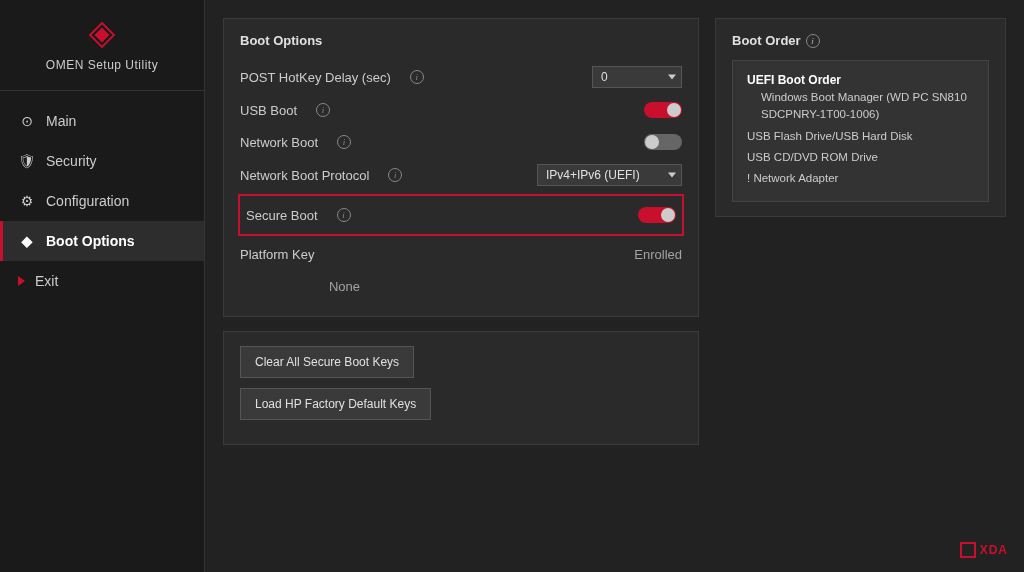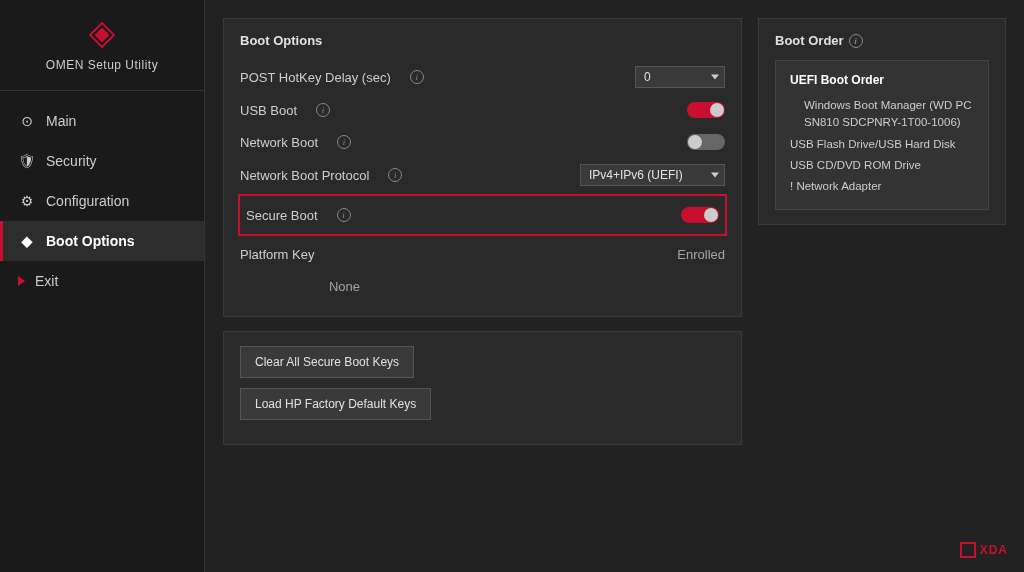--- a/index.html
+++ b/index.html
@@ -232,21 +232,21 @@
       font-size: 12px;
       padding: 8px 14px;
       cursor: pointer;
       display: block;
       margin-bottom: 10px;
       text-align: left;
     }
 
     
     .boot-order-panel {
-      width: 248px;
+      width: 291px;
       flex-shrink: 0;
       background: #2a2a2a;
       border: 1px solid #3a3a3a;
       padding: 14px 16px;
       align-self: flex-start;
     }
     .boot-order-title {
       font-size: 13px;
       color: #e0e0e0;
       font-weight: 600;
@@ -257,21 +257,21 @@
     }
     .boot-order-list {
       background: #333;
       border: 1px solid #444;
       padding: 12px 14px;
     }
     .boot-list-header {
       font-size: 12px;
       font-weight: 700;
       color: #fff;
-      margin-bottom: 8px;
+      margin-bottom: 0;
     }
     .boot-list-item {
       font-size: 11.5px;
       color: #ccc;
       padding: 2px 0;
       line-height: 1.5;
     }
     .boot-list-item.sub {
       padding-left: 14px;
     }

